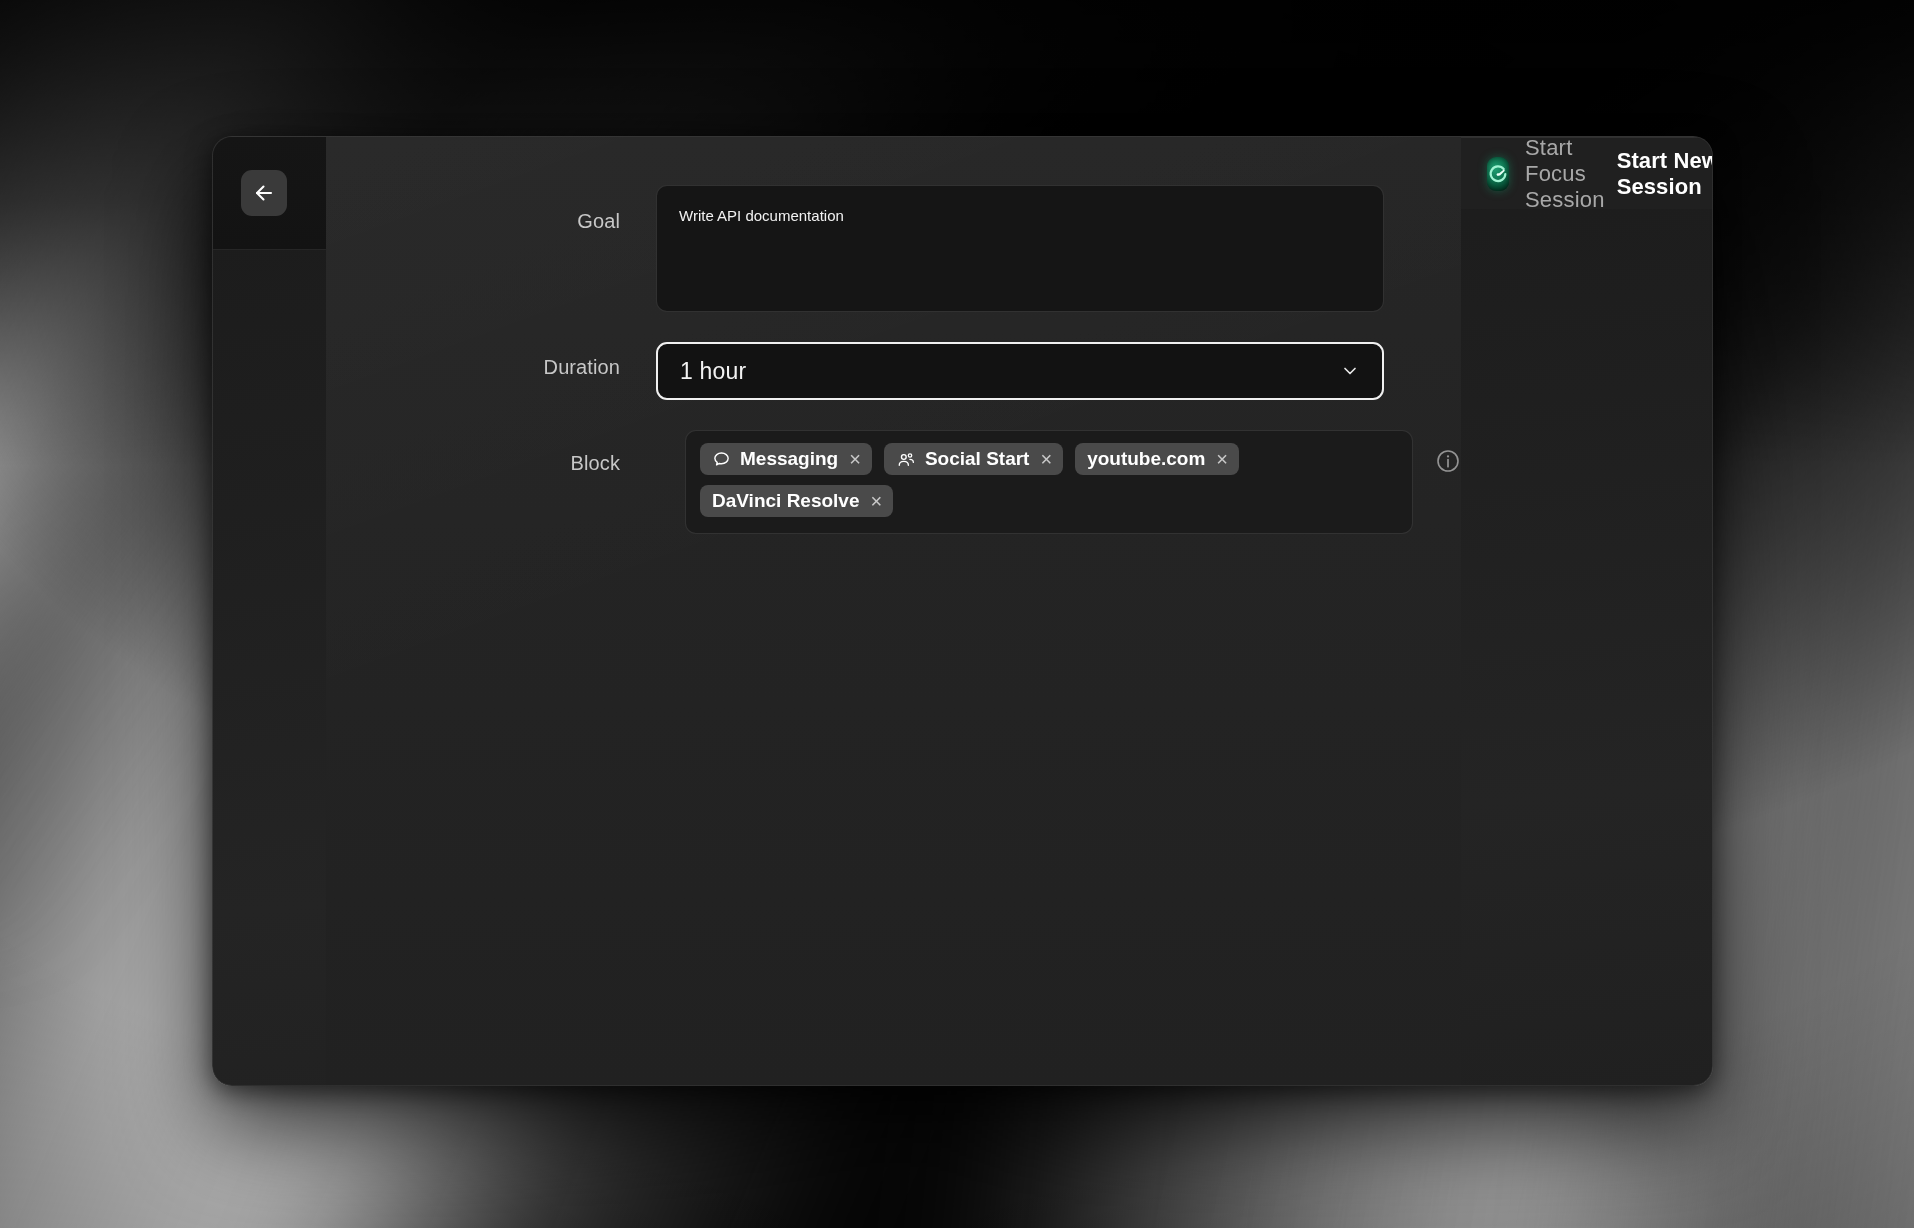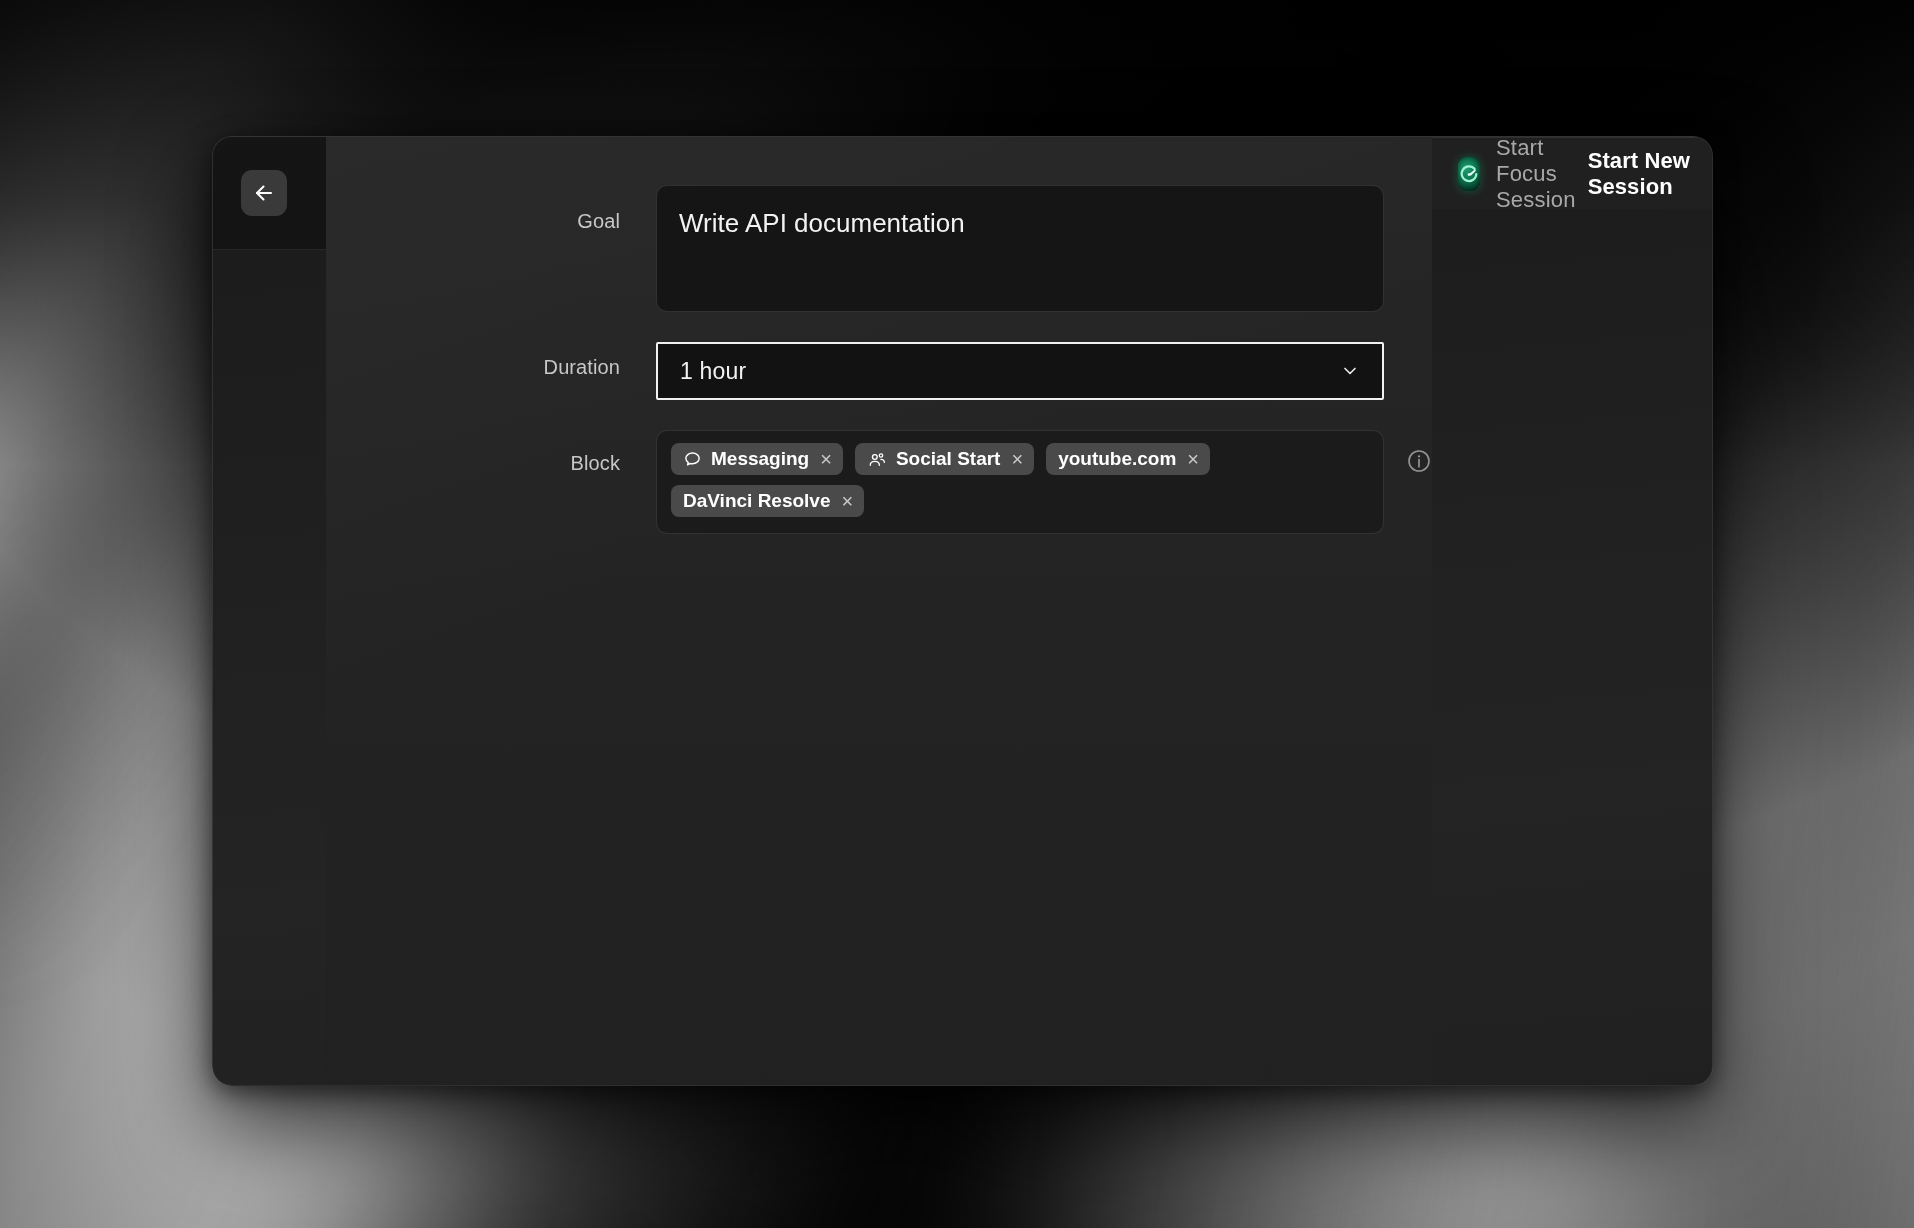--- a/index.html
+++ b/index.html
@@ -173,34 +173,34 @@
   }
 
   
   #goal-textarea {
     width: 728px;
     height: 127px;
     border-radius: 11px;
     background: #151515;
     border: 1px solid rgba(255,255,255,0.12);
     color: #f2f2f2;
-    font-size: 26px;
+    font-size: 15px;
     font-family: "Liberation Sans", sans-serif;
     padding: 20px 22px;
     resize: none;
     outline: none;
     line-height: 1.35;
   }
   .row-goal .form-label { padding-top: 25px; }
 
   
   #duration-select {
     width: 728px;
     height: 58px;
-    border-radius: 2px;
+    border-radius: 11px;
     background: #121212;
     border: 2px solid #f0f0f0;
     color: #f2f2f2;
     font-size: 23px;
     font-family: "Liberation Sans", sans-serif;
     padding: 0 22px;
     display: flex;
     align-items: center;
     justify-content: space-between;
     cursor: pointer;
@@ -217,21 +217,21 @@
     border-radius: 11px;
     background: #1b1b1b;
     border: 1px solid rgba(255,255,255,0.10);
     padding: 12px 14px;
     display: flex;
     flex-wrap: wrap;
     gap: 10px 12px;
     align-content: flex-start;
     cursor: text;
   }
-  .row-block { margin-top: 20px; }
+  .row-block { margin-top: 20px; gap: 29px; }
   .row-block .form-label { padding-top: 22px; }
 
   .chip {
     height: 32px;
     border-radius: 8px;
     background: #4a4a4a;
     display: inline-flex;
     align-items: center;
     gap: 9px;
     padding: 0 11px 0 12px;

